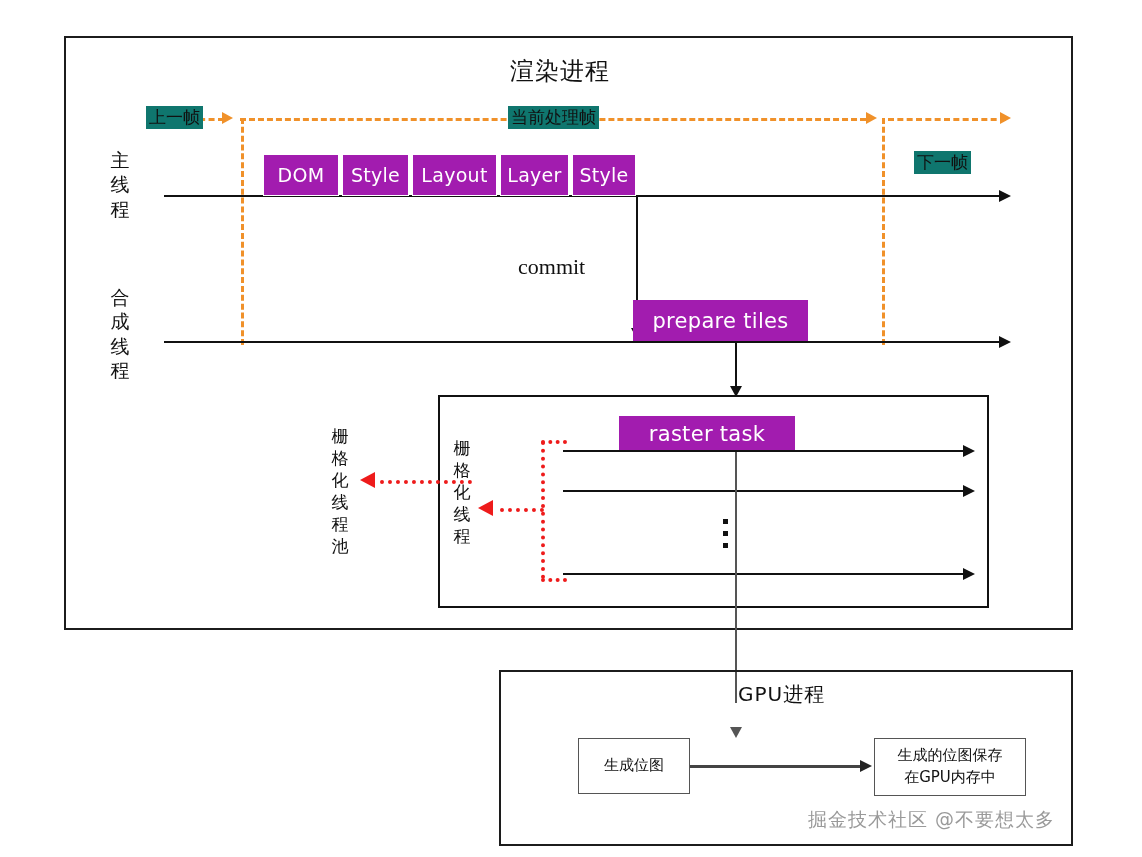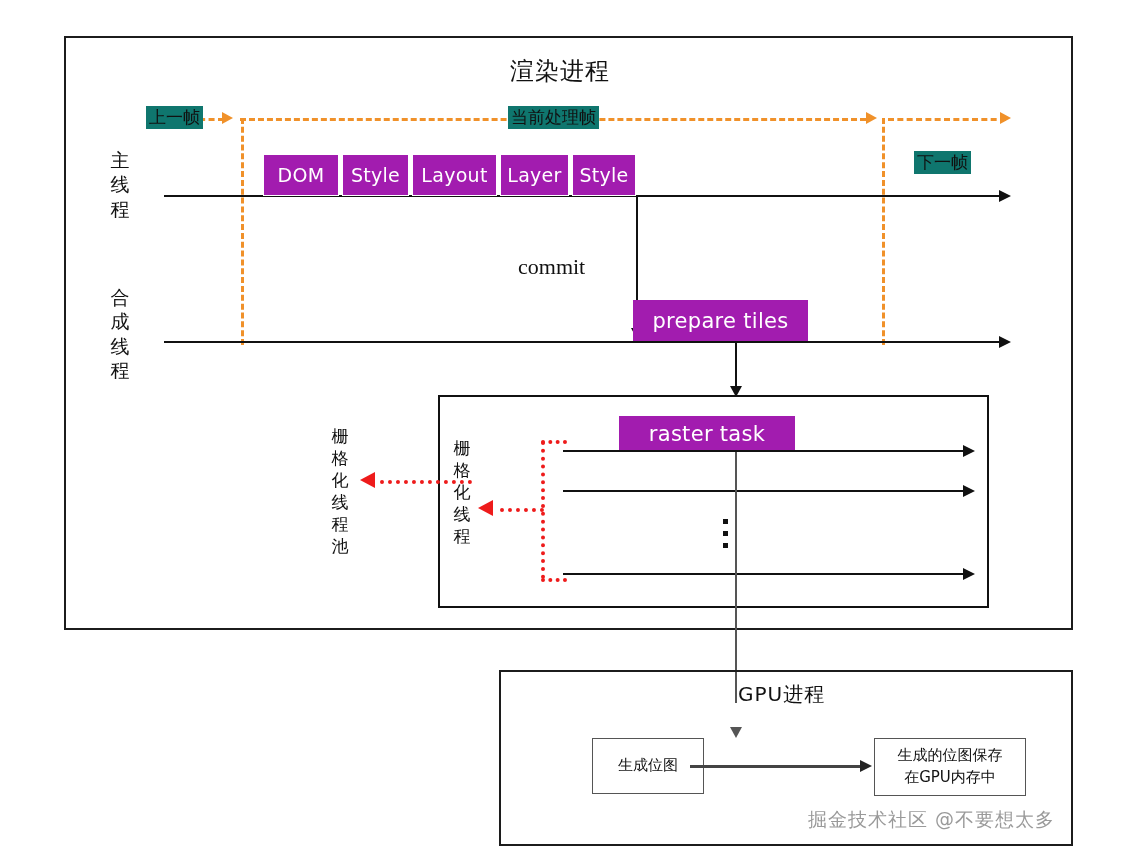--- a/index.html
+++ b/index.html
@@ -260,21 +260,21 @@
       <i></i>
   </div>
 
   <div class="abs vline" style="left:735px; top:452px; height:251px; width:1.5px; background:#555;"></div>
   <div class="abs arrow-d" style="left:730px; top:727px; border-top-color:#555;"></div>
 
   <div class="abs process-box" style="left:499px; top:670px; width:574px; height:176px;"></div>
 
   <div class="abs proc-title" style="left:738px; top:681px; font-size:20px;">GPU进程</div>
 
-  <div class="abs thin-box" style="left:578px; top:738px; width:112px; height:56px;margin-left:14px;">生成位图</div>
+  <div class="abs thin-box" style="left:578px; top:738px; width:112px; height:56px;">生成位图</div>
 
   <div class="abs thin-arrow-line" style="left:690px; top:765px; width:173px; height:3px;"></div>
   <div class="abs arrow-r" style="left:860px; top:760px; border-left-color:#222;"></div>
 
   <div class="abs watermark" style="left:808px; top:807px;">掘金技术社区 @不要想太多</div>
 
   <div class="abs thin-box" style="left:874px; top:738px; width:152px; height:58px; flex-direction:column;">
     <span>生成的位图保存</span>
     <span>在GPU内存中</span>
   </div>

